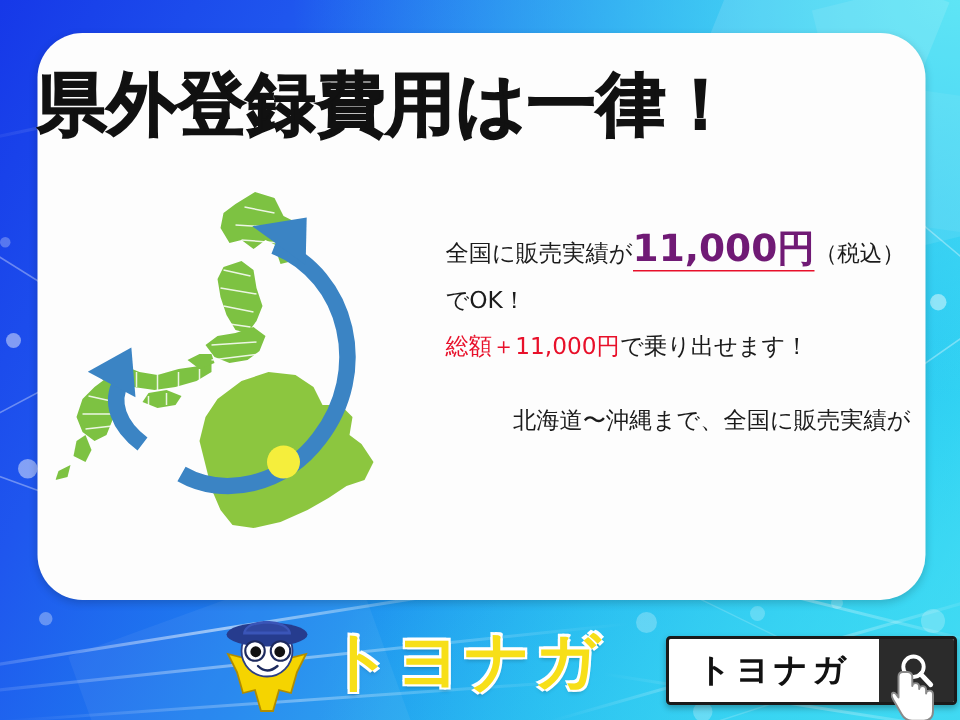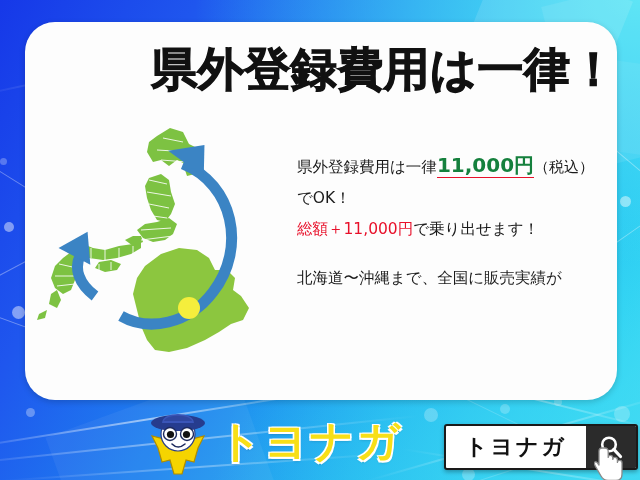--- a/index.html
+++ b/index.html
@@ -21,43 +21,43 @@
   .node{position:absolute;border-radius:50%;background:rgba(255,255,255,.45);}
   .netline{position:absolute;height:1px;background:rgba(255,255,255,.35);}
 
   
   #card{
     position:absolute;left:25px;top:22px;width:592px;height:378px;
     background:#fdfdfd;border-radius:30px;
     box-shadow:0 2px 6px rgba(0,0,0,.18);
   }
   #title{
-    position:absolute;left:0;right:0;top:24px;text-align:right;
+    position:absolute;left:0;right:0;top:24px;text-align:left;
     font-size:46px;line-height:1;font-weight:900;color:#111;
     letter-spacing:.01em;
     font-family:"DejaVu Sans","Liberation Sans",sans-serif;
     -webkit-text-stroke:1.1px #111;
   }
 
   
   #map{position:absolute;left:12px;top:96px;width:245px;height:270px;}
   #map svg{display:block;width:100%;height:100%;}
 
   
   #copy{
     position:absolute;left:272px;top:128px;width:310px;
     color:#1b1b1b;font-size:15.5px;line-height:31px;
     font-family:"DejaVu Sans","Liberation Sans",sans-serif;
   }
   #copy .ln{white-space:nowrap;}
   .red{color:#e8102a;margin-top:37px;}
-  .price-main{color:#15803d;font-size:20px;font-weight:700;border-bottom:1.6px solid #e8102a;}
+  .price-main{color:#701a75;font-size:25px;font-weight:700;border-bottom:1.6px solid #e8102a;}
   .tax{font-size:15px;color:#1b1b1b;}
   .gap{height:18px;}
-  .wrapline{white-space:normal;}
+  .wrapline{white-space:normal;text-align:right;}
 
   
   #mascot{position:absolute;left:142px;top:406px;width:72px;height:72px;}
   #mascot svg{display:block;width:100%;height:100%;}
   #brand{
     position:absolute;left:218px;top:414px;
     font-size:43px;line-height:54px;font-weight:900;color:#f7df18;
     font-family:"DejaVu Sans","Liberation Sans",sans-serif;
     letter-spacing:2px;
     text-shadow:
@@ -169,21 +169,21 @@
         </g>
         <polygon fill="#3b84c4" points="160 22 178 48 134 48" transform="rotate(36 156 36)"></polygon>
         <polygon fill="#3b84c4" points="44 112 62 140 26 140" transform="rotate(28 44 126)"></polygon>
 
         <circle cx="152" cy="190" r="11" fill="#f5ee3c"></circle>
       </svg>
     </div>
 
     <div id="copy">
       <div class="ln">
-        <span>県外登録費用は一律</span><span class="price-main">11,000円</span><span class="tax">（税込）</span>
+        <span>全国に販売実績が</span><span class="price-main">11,000円</span><span class="tax">（税込）</span>
       </div>
       <div class="ln">でOK！</div>
       <div class="ln">
         <span class="red">総額＋11,000円</span><span>で乗り出せます！</span>
       </div>
       <div class="gap"></div>
       <div class="wrapline">北海道〜沖縄まで、全国に販売実績が</div>
     </div>
   </div>
 

